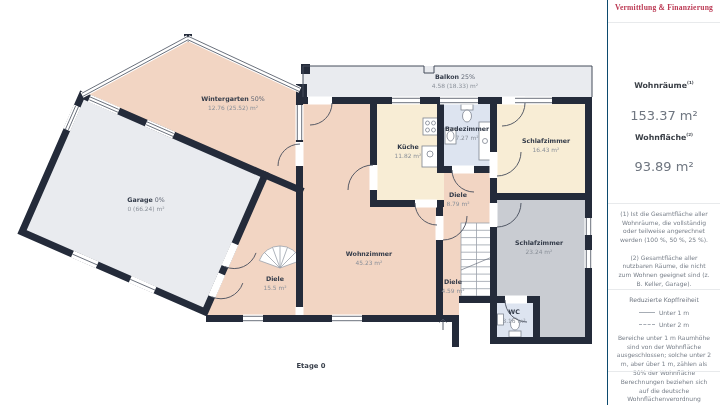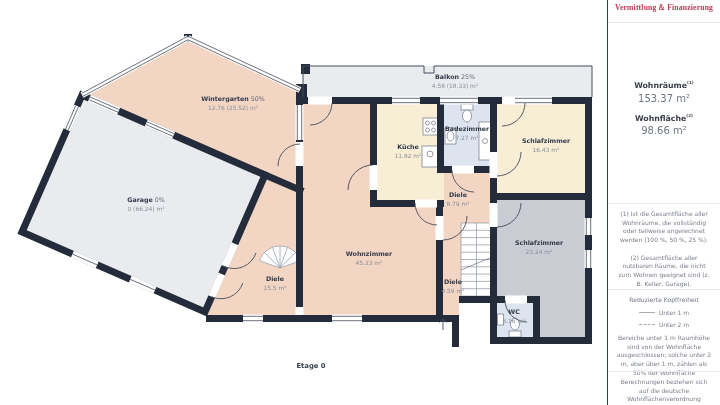--- a/index.html
+++ b/index.html
@@ -19,21 +19,21 @@
   .sidebar{position:absolute;left:607px;top:0;width:112px;height:405px;background:#fff;
            border-left:1px solid #0c4a6e;}
   .sdiv{position:absolute;left:0;right:0;height:1px;background:#e8eaec;}
   .logo{position:absolute;top:3px;left:2px;right:2px;text-align:center;
         font-family:"Liberation Serif",serif;font-weight:bold;font-size:7.6px;
         letter-spacing:.2px;}
   .stats{position:absolute;top:80px;left:6px;right:6px;text-align:center;}
   .stat{margin-bottom:9px;}
   .stat-label{font-size:7.8px;font-weight:bold;color:#3a3f46;}
   .stat-sup{font-size:4.2px;}
-  .stat-value{font-size:10px;color:#6f7680;margin-top:3px;}
+  .stat-value{font-size:13px;color:#6f7680;margin-top:18px;}
   .footnotes{position:absolute;top:210px;left:8px;right:8px;text-align:center;}
   .footnotes p{margin:0 0 9px 0;font-size:6px;line-height:1.45;color:#7a818b;}
   .legend{position:absolute;top:296px;left:7px;right:7px;text-align:center;}
   .legend-title{font-size:6.1px;color:#6f7680;margin-bottom:6px;}
   .legend-item{display:flex;align-items:center;justify-content:center;gap:4px;
                font-size:6px;color:#7a818b;margin-bottom:5px;}
   .ls{display:inline-block;width:16px;height:0;}
   .ls.solid{border-top:1px solid #a7adb5;}
   .ls.dashed{border-top:1px dashed #a7adb5;}
   .legend-note{margin:6px 0 0 0;font-size:6px;line-height:1.45;color:#7a818b;}
@@ -232,21 +232,21 @@
   <div class="logo" style="color:#bc3a54">Vermittlung &amp; Finanzierung</div>
   <div class="sdiv" style="top:22px"></div>
 
   <div class="stats">
     <div class="stat">
       <div class="stat-label"><span>Wohnräume</span><sup class="stat-sup">(1)</sup></div>
       <div class="stat-value">153.37 m²</div>
     </div>
     <div class="stat">
       <div class="stat-label"><span>Wohnfläche</span><sup class="stat-sup">(2)</sup></div>
-      <div class="stat-value">98.66 m²</div>
+      <div class="stat-value">93.89 m²</div>
     </div>
   </div>
 
   <div class="sdiv" style="top:203px"></div>
   <div class="footnotes">
     <p>(1) Ist die Gesamtfläche aller Wohnräume, die vollständig oder teilweise angerechnet werden (100 %, 50 %, 25 %).</p>
     <p>(2) Gesamtfläche aller nutzbaren Räume, die nicht zum Wohnen geeignet sind (z. B. Keller, Garage).</p>
   </div>
 
   <div class="sdiv" style="top:289px"></div>

